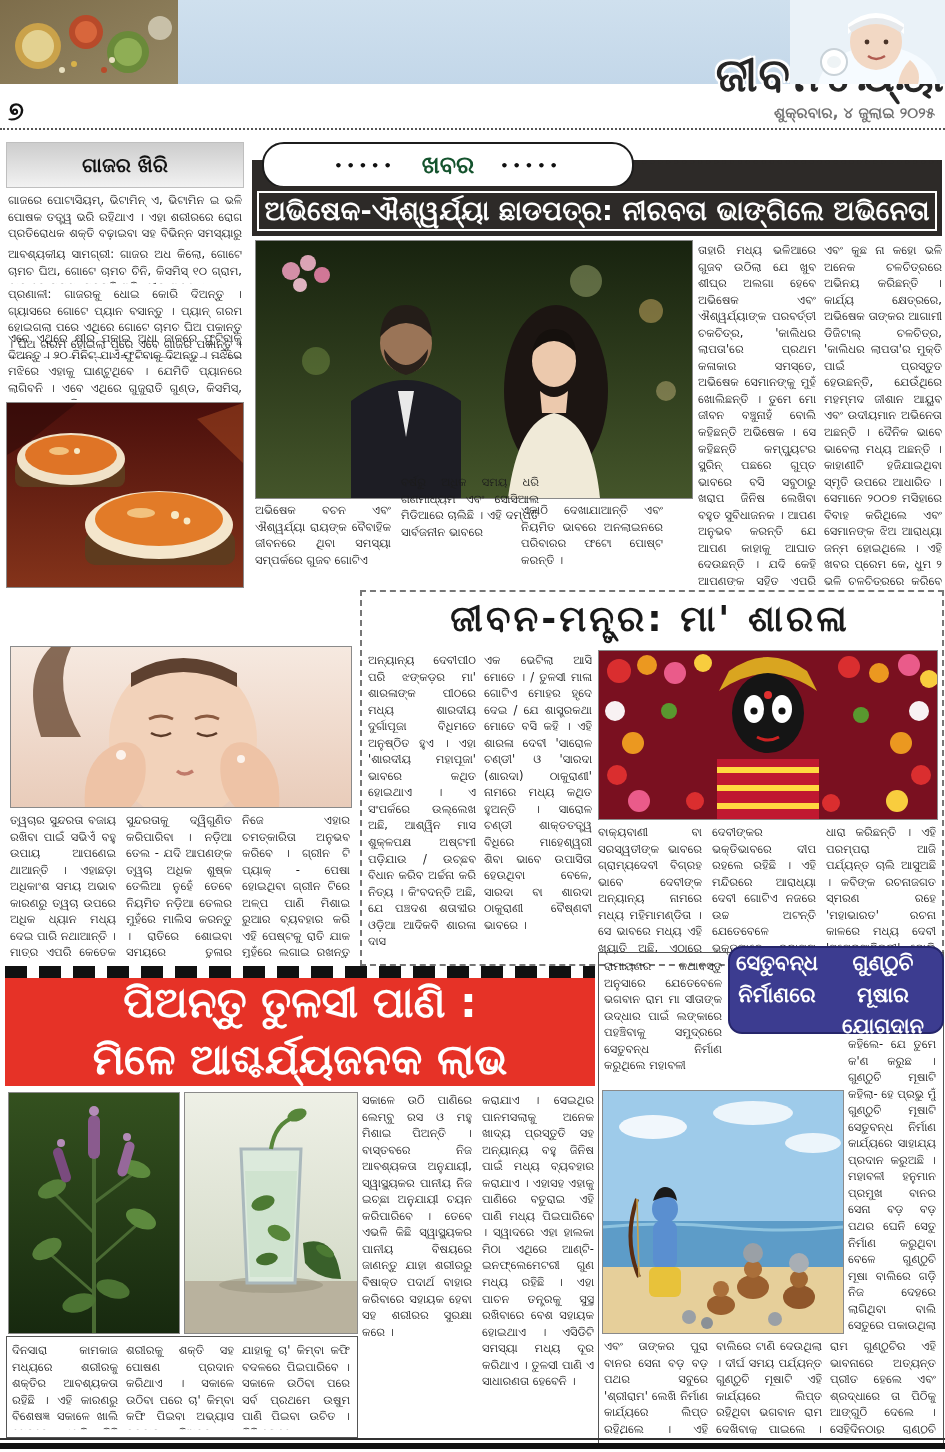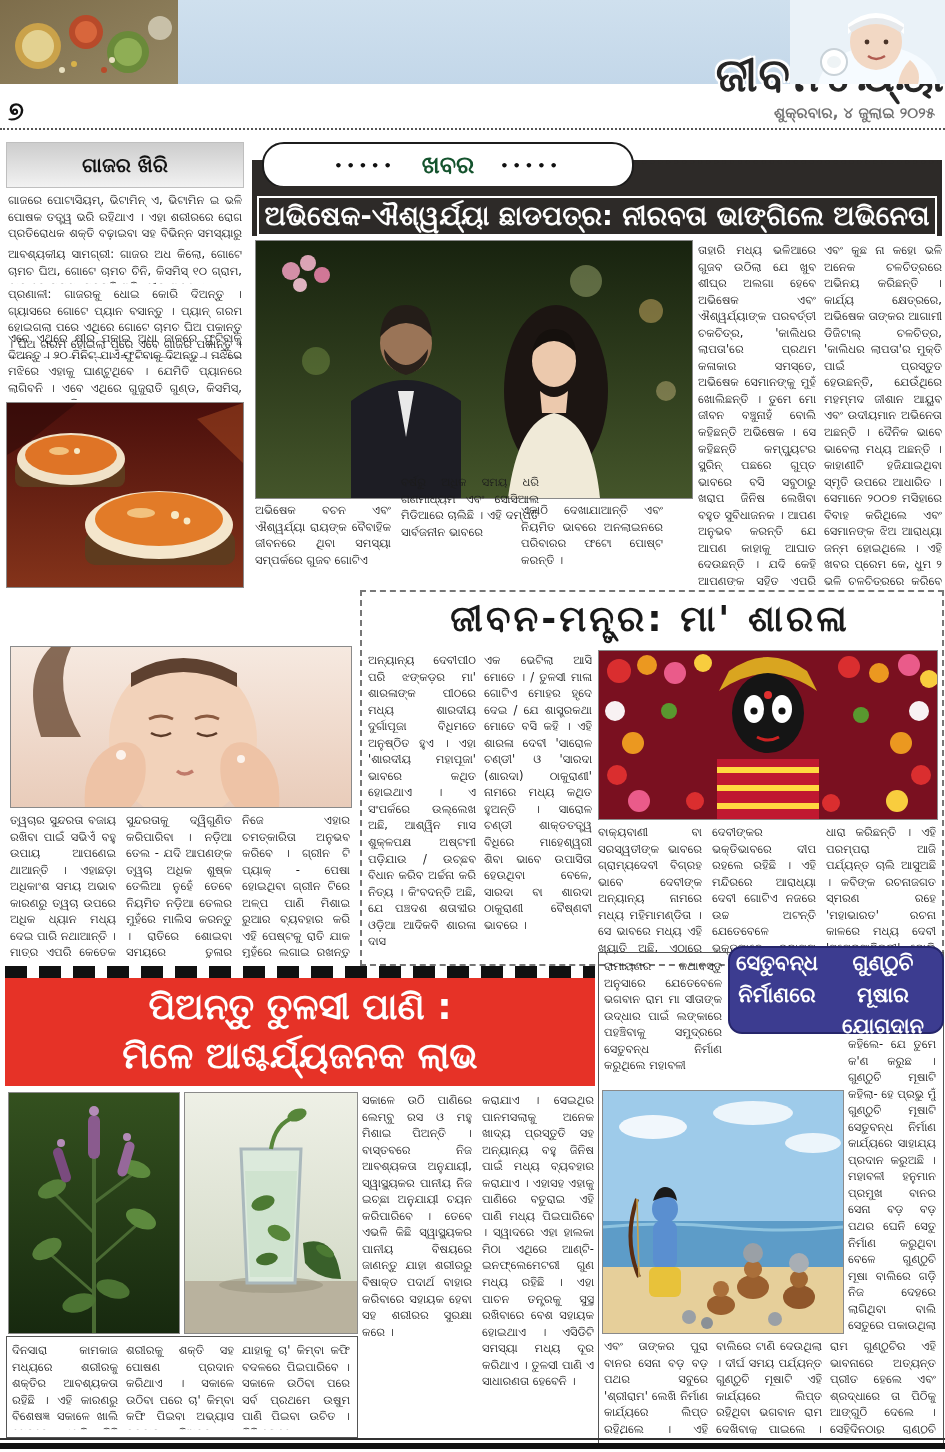--- a/index.html
+++ b/index.html
@@ -13,31 +13,31 @@
   .mast-title{font-size:46px;font-weight:bold;color:#272727;letter-spacing:1px;
     text-shadow:-2px -2px 0 #fff,2px -2px 0 #fff,-2px 2px 0 #fff,2px 2px 0 #fff,0 0 4px #fff;}
   .dotted-rule{border-top:2px dotted #555;}
   .sec-title-gray{background:linear-gradient(#cdcdcd,#f2f2f2);border:1px solid #bfbfbf;
     font-size:20px;font-weight:bold;color:#111;text-align:center;line-height:44px;}
   .tabbar{background:#2d2a28;}
   .tab-pill{background:#fff;border:2px solid #1c1c1c;border-radius:22px;
     display:flex;align-items:center;justify-content:center;gap:26px;}
   .tab-dots{font-size:13px;letter-spacing:4px;color:#111;font-weight:bold;}
   .tab-label{font-size:24px;font-weight:bold;color:#14532d;}
-  .headline-dark{background:#2d2a28;display:flex;align-items:flex-end;justify-content:center;}
+  .headline-dark{background:#2d2a28;display:flex;align-items:center;justify-content:center;}
   .headline-dark-inner{border:2px solid #fff;width:calc(100% - 14px);height:calc(100% - 14px);
     display:flex;align-items:center;justify-content:center;
     font-size:27px;font-weight:bold;color:#fff;}
   .skin-title{background:#2b2b2b;border-radius:18px;color:#fff;font-size:22px;font-weight:bold;
     display:flex;align-items:center;justify-content:center;}
   .sarala-box{border:2px dashed #777;}
   .sarala-title{font-size:36px;font-weight:bold;color:#1a1a1a;letter-spacing:3px;text-align:center;}
   .tulsi-strip{background:repeating-linear-gradient(90deg,#111 0 22px,#fff 22px 34px);}
   .tulsi-red{background:#e63227;color:#fff;font-weight:bold;text-align:center;
-    font-size:36px;line-height:1.35;display:flex;flex-direction:column;justify-content:center;}
+    font-size:42px;line-height:1.35;display:flex;flex-direction:column;justify-content:center;}
   .setu-blue{background:#3c3c90;border:2px solid #26266b;border-radius:14px;color:#fff;
     font-weight:bold;font-size:21px;line-height:1.5;text-align:center;
     display:flex;justify-content:center;}
   .thin-box{border:1px solid #555;}
   .img-frame{border:1px solid #8a8a8a;}
 </style>
 </head>
 <body>
 
 <div class="page">

